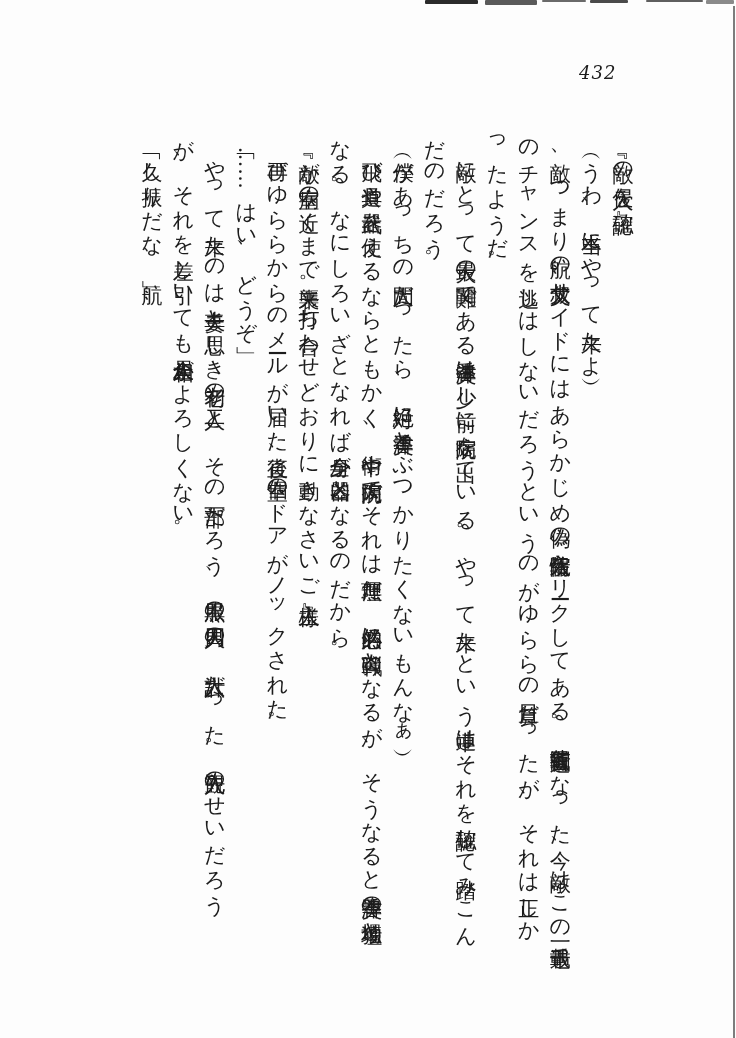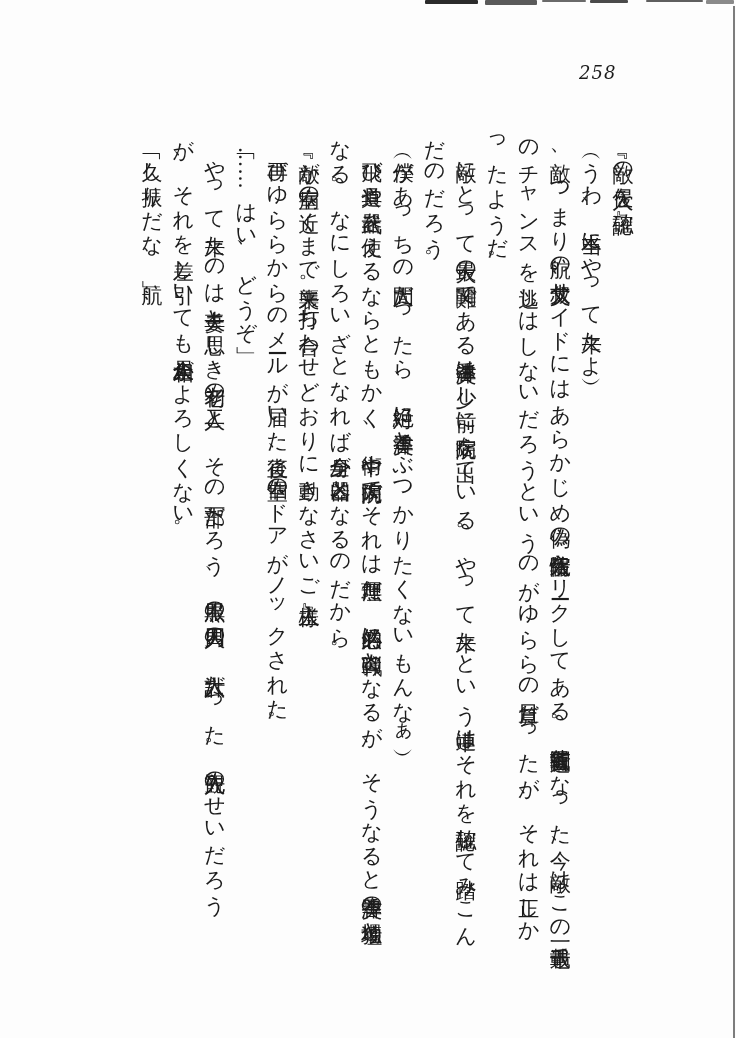--- a/index.html
+++ b/index.html
@@ -76,21 +76,21 @@
 
   <span class="smudge s1"></span>
   <span class="smudge s2"></span>
   <span class="smudge s3"></span>
   <span class="smudge s4"></span>
   <span class="smudge s5"></span>
   <span class="smudge s6"></span>
 
   <div class="edge-line"></div>
 
-  <div class="page-number">258</div>
+  <div class="page-number">432</div>
 
   <div class="text-block">
     <p>『敵の侵入を確認』</p>
     <p>（うわ、本当にやって来たよ）</p>
     <p>敵、つまり航の大叔父サイドにはあらかじめ偽の入院情報をリークしてある。遺言執行間近となった今、敵はこの千載一遇のチャンスを逃しはしないだろうというのがゆららの目算だったが、それは正しかったようだ。</p>
     <p>敵にとって最大の難関である香津美は少し前に病院を出ている。やって来たという連中はそれを確認して踏みこんだのだろう。</p>
     <p>（僕があっちの人間だったら、絶対に香津美とぶつかりたくないもんなぁ）</p>
     <p>飛び道具や武器を使えるならともかく、街中や病院内でそれは無理だ。必然的に肉弾戦となるが、そうなると香津美の独壇場となる。なにしろいざとなれば全身が凶器となるのだから。</p>
     <p>『敵が病室の近くまで襲来。打ち合わせどおりに動きなさいご主人様』</p>
     <p>再びゆららからのメールが届いた直後、個室のドアがノックされた。</p>

